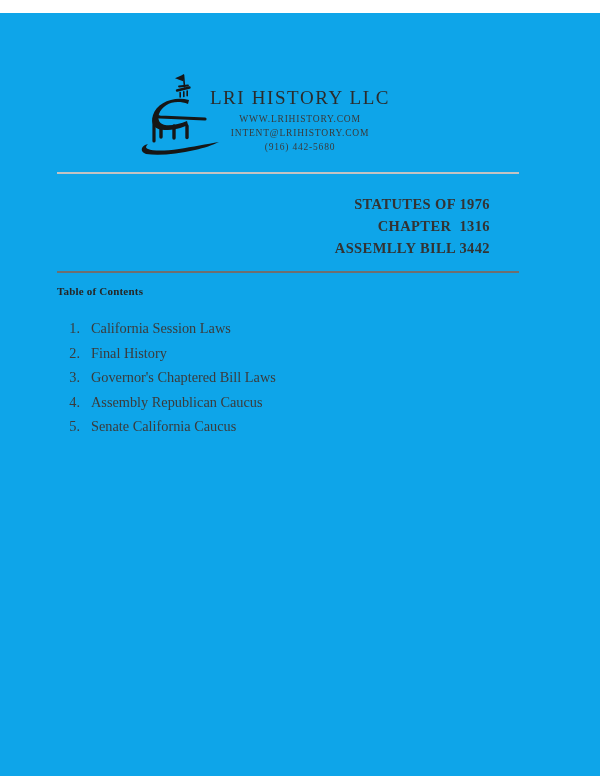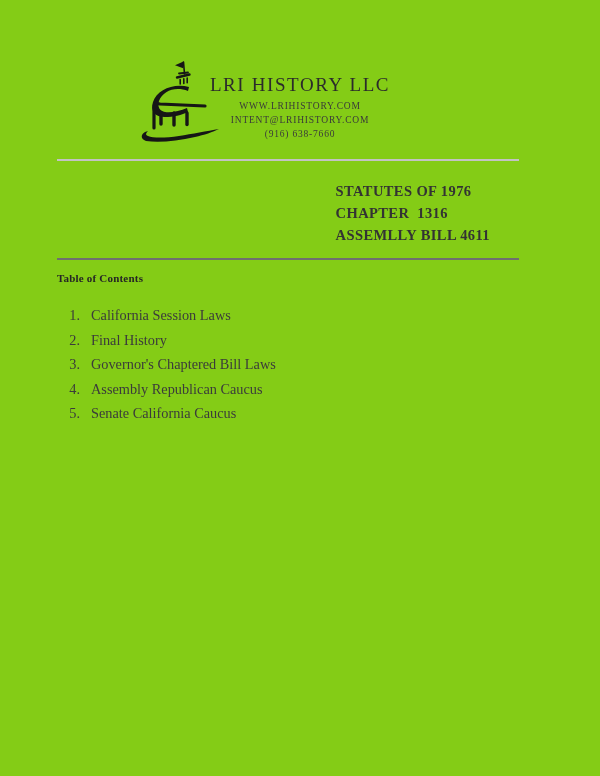--- a/index.html
+++ b/index.html
@@ -7,21 +7,22 @@
     padding: 0;
     width: 600px;
     height: 776px;
     background: #ffffff;
     overflow: hidden;
     font-family: "Liberation Serif", "DejaVu Serif", serif;
   }
   .page {
     position: absolute;
     inset: 0;
-    background: #84cc16;
+    background: #0ea5e9;
+    margin-top: 13px;
   }
   .logo {
     position: absolute;
     left: 137px;
     top: 57px;
     width: 84px;
     height: 86px;
   }
   .masthead {
     position: absolute;
@@ -55,20 +56,21 @@
   }
   .rule-2 {
     top: 258px;
     height: 1.5px;
     background: #6f6f6f;
   }
   .doc-info {
     position: absolute;
     top: 180px;
     right: 110px;
+    text-align: right;
   }
   .doc-line {
     font-size: 14.5px;
     line-height: 22px;
     font-weight: bold;
     letter-spacing: 0.4px;
     color: #333333;
     white-space: pre;
   }
   .toc-title {
@@ -137,29 +139,29 @@
 
     <path fill="#161616" d="M52,30 C36,26 20,33 16,45 C13,54 18,60 28,60 C36,60 45,58 51,55 L50,51 C43,54 34,56 28,55 C23,54 20,50 22,44 C26,34 38,29 51,34 Z"></path>
 
     <path fill="#161616" d="M8,75 C4,77 3,82 9,84 C22,86 40,84 58,80 C67,78 76,75 82,72 C70,74 55,77 42,79 C28,81 16,81 11,79 C8,78 9,76 11,74 Z"></path>
   </svg>
 
   <div class="masthead">
     <div class="company">LRI HISTORY LLC</div>
     <div class="contact">WWW.LRIHISTORY.COM</div>
     <div class="contact">INTENT@LRIHISTORY.COM</div>
-    <div class="contact">(916) 638-7660</div>
+    <div class="contact">(916) 442-5680</div>
   </div>
 
   <div class="rule rule-1"></div>
 
   <div class="doc-info">
     <div class="doc-line">STATUTES OF 1976</div>
     <div class="doc-line">CHAPTER  1316</div>
-    <div class="doc-line">ASSEMLLY BILL 4611</div>
+    <div class="doc-line">ASSEMLLY BILL 3442</div>
   </div>
 
   <div class="rule rule-2"></div>
 
   <h1 class="toc-title">Table of Contents</h1>
 
   <ol class="toc-list">
     <li class="toc-item">
       <span class="toc-num">1.</span>
       <span class="toc-label">California Session Laws</span>

